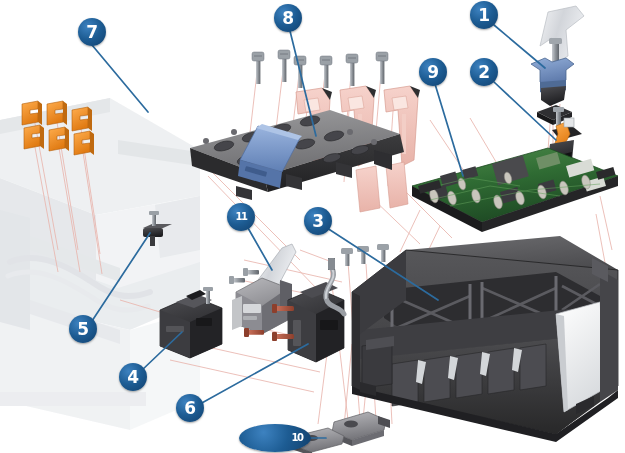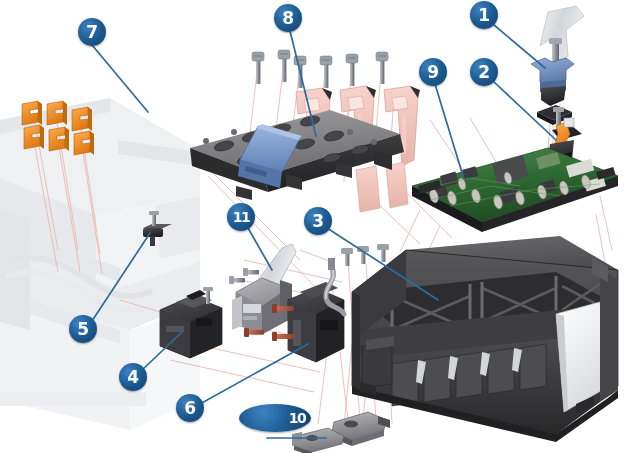--- a/index.html
+++ b/index.html
@@ -15,21 +15,21 @@
     position:absolute;width:28px;height:28px;border-radius:50%;
     background:radial-gradient(circle at 34% 30%, #3a7fbd 0%, #1d5c93 45%, #123f६b 100%);
     background:radial-gradient(circle at 34% 30%, #3d82c0 0%, #1d5c93 48%, #11406d 100%);
     box-shadow:0 1px 2px rgba(0,0,0,.35);
     display:flex;align-items:center;justify-content:center;
     color:#ffffff;font-weight:bold;font-size:17px;line-height:1;
     font-family:"DejaVu Sans",sans-serif;
     letter-spacing:-.5px;
     z-index:40;user-select:none;
   }
-  .callout.wide{font-size:14px;letter-spacing:-1.5px;}
+  .callout.wide{font-size:10px;letter-spacing:-1.5px;}
   .callout-label{pointer-events:none;}
 </style>
 </head>
 <body>
 
 <div id="stage">
 
   <svg id="art" viewBox="0 0 625 453" xmlns="http://www.w3.org/2000/svg">
     <defs>
       <linearGradient id="gChassisTop" x1="0" y1="0" x2="0.3" y2="1">
@@ -569,17 +569,17 @@
     </div>
 
   <div class="callout" style="left:119px;top:363px;">
     <span class="callout-label">4</span>
     </div>
 
   <div class="callout" style="left:176px;top:394px;">
     <span class="callout-label">6</span>
     </div>
 
-  <div class="callout wide" style="left:239px;top:404px;padding-left:44px;">
+  <div class="callout wide" style="left:239px;top:424px;padding-left:44px;">
     <span class="callout-label">10</span>
     </div>
 
 </div>
 
 </body></html>

